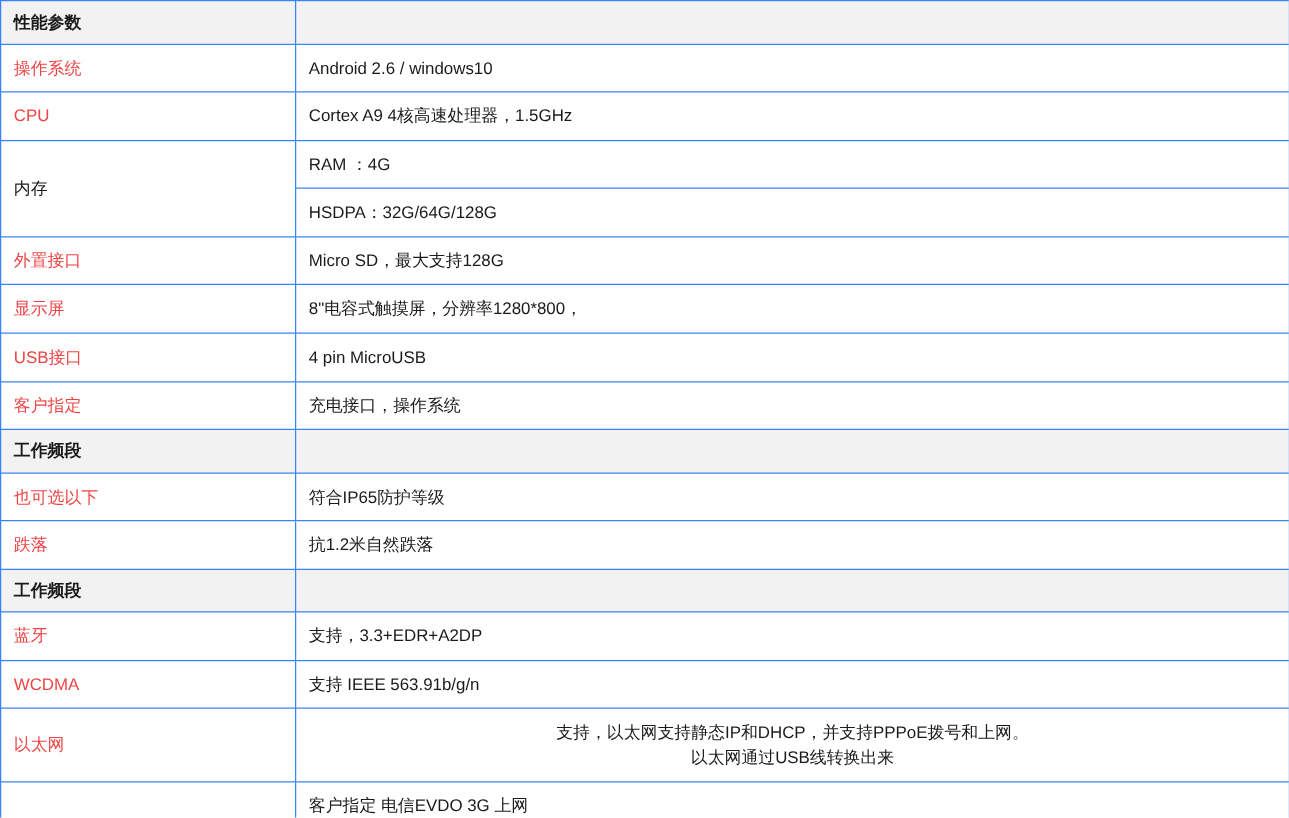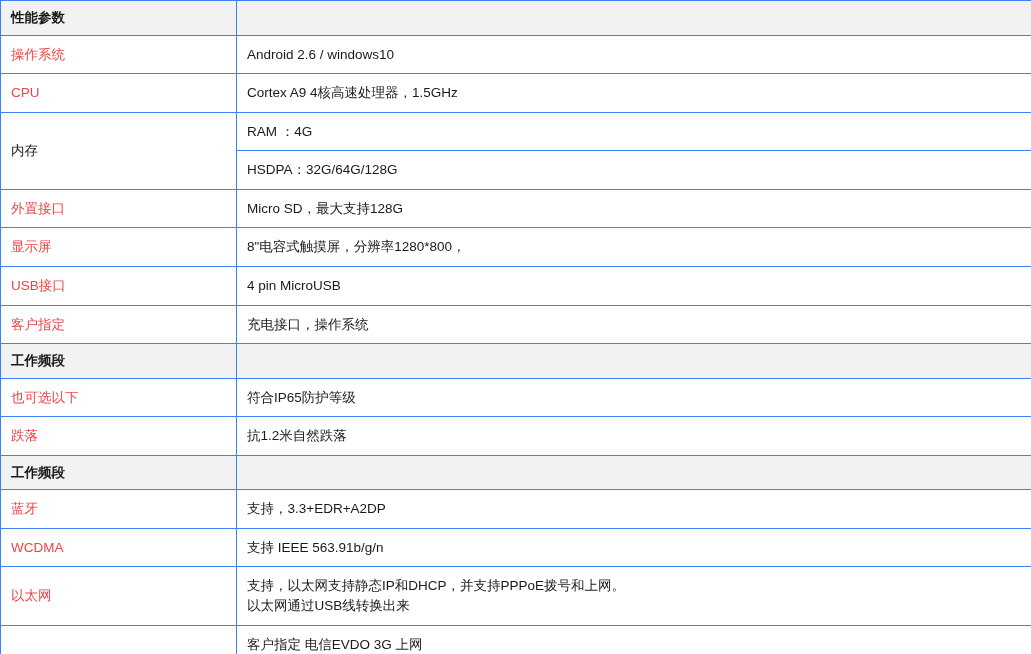--- a/index.html
+++ b/index.html
@@ -137,21 +137,21 @@
       <td class="value-cell">支持，3.3+EDR+A2DP</td>
     </tr>
 
     <tr>
       <td class="label-cell">WCDMA</td>
       <td class="value-cell">支持 IEEE 563.91b/g/n</td>
     </tr>
 
     <tr>
       <td class="label-cell">以太网</td>
-      <td class="value-cell multiline" style="white-space: pre-line;">支持，以太网支持静态IP和DHCP，并支持PPPoE拨号和上网。
+      <td class="value-cell multiline" style="white-space: pre-line; text-align: center;">支持，以太网支持静态IP和DHCP，并支持PPPoE拨号和上网。
 以太网通过USB线转换出来</td>
     </tr>
 
     <tr>
       <td class="label-cell">3G 可选</td>
       <td class="value-cell tall-cell" style="white-space: pre-line;">客户指定 电信EVDO 3G 上网
 也可选以下:
 网络类型：WCDMA /GSM
 工作频段：WCDMA/HSDPA/HSUPA 850/1900/2100MHz
 GSM/GPRS/EDGE 850/900/1800/1900MHz

